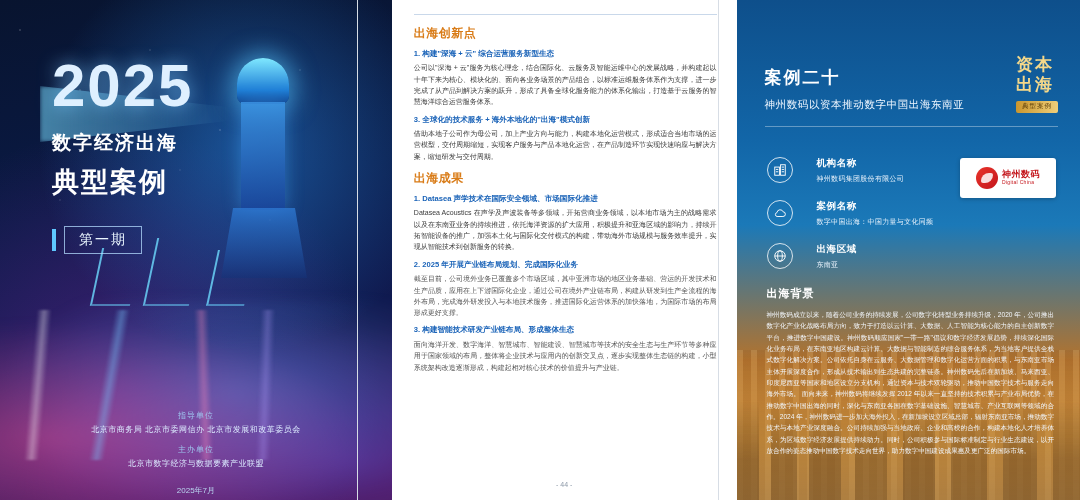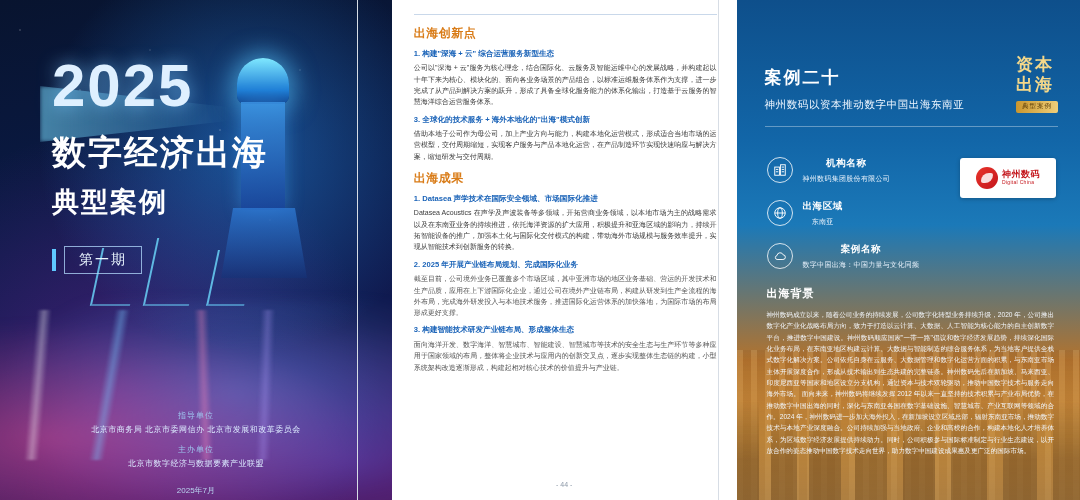--- a/index.html
+++ b/index.html
@@ -104,21 +104,21 @@
 
   .cover-content { position: relative; z-index: 5; padding: 56px 0 0 34px; }
   .year {
     font-size: 60px; font-weight: 700; letter-spacing: 2px;
     color: #dff0ff;
     text-shadow: 0 0 18px rgba(120,200,255,.7);
     line-height: 1;
   }
   .cov-title1 {
     margin-top: 14px;
-    font-size: 34px; font-weight: 700; letter-spacing: 2px; color: #ffffff;
+    font-size: 19px; font-weight: 700; letter-spacing: 2px; color: #ffffff;
   }
   .cov-title2 {
     margin-top: 8px;
     font-size: 27px; font-weight: 700; letter-spacing: 2px; color: #ffffff;
   }
   .issue-wrap { margin-top: 26px; display: flex; align-items: center; gap: 8px; }
   .issue-bar { width: 4px; height: 22px; background: #5fc8ff; }
   .issue-box {
     border: 1px solid rgba(180,220,255,.75);
     padding: 4px 14px; font-size: 14px; letter-spacing: 2px; color: #eaf6ff;
@@ -228,21 +228,21 @@
   }
   .logo-mark:after{
     content:""; position:absolute; left:5px; top:6px; width:12px; height:10px;
     border-radius: 8px 2px 8px 2px; background: #fff; opacity:.85;
   }
   .logo-txt { line-height: 1.1; }
   .logo-cn { font-size: 9px; font-weight: 700; color: #c4161c; letter-spacing: .5px; }
   .logo-en { font-size: 5px; color: #c4161c; letter-spacing: .3px; }
 
   .info-list { position: relative; z-index: 4; margin: 30px 0 0 30px; }
-  .info-row { display: flex; align-items: flex-start; gap: 10px; margin-bottom: 16px; text-align: center; }
+  .info-row { display: flex; align-items: flex-start; gap: 24px; margin-bottom: 16px; }
   .info-ic {
     width: 26px; height: 26px; flex: 0 0 26px;
     border: 1px solid rgba(255,255,255,.8); border-radius: 50%;
     display: flex; align-items: center; justify-content: center;
   }
   .info-ic svg { width: 14px; height: 14px; }
   .info-k { font-size: 9.5px; font-weight: 700; color: #ffffff; letter-spacing: .6px; }
   .info-v { font-size: 7px; color: #e7f1fb; margin-top: 4px; letter-spacing: .3px; }
 
   .bg-title {
@@ -372,43 +372,43 @@
         </div>
         <div>
           <div class="info-k">机构名称</div>
           <div class="info-v">神州数码集团股份有限公司</div>
         </div>
       </div>
 
       <div class="info-row">
         <div class="info-ic">
           <svg viewBox="0 0 24 24" fill="none" stroke="#ffffff" stroke-width="1.6">
+            <path d="M7 18h10a4 4 0 0 0 .4-8 5.5 5.5 0 0 0-10.6 1.3A3.4 3.4 0 0 0 7 18z"></path>
+          </svg>
+        </div>
+        <div>
+          <div class="info-k">案例名称</div>
+          <div class="info-v">数字中国出海：中国力量与文化同频</div>
+        </div>
+      </div>
+
+      <div class="info-row">
+        <div class="info-ic">
+          <svg viewBox="0 0 24 24" fill="none" stroke="#ffffff" stroke-width="1.6">
             <circle cx="12" cy="12" r="9"></circle>
             <ellipse cx="12" cy="12" rx="4" ry="9"></ellipse>
             <line x1="3" y1="12" x2="21" y2="12"></line>
           </svg>
         </div>
         <div>
           <div class="info-k">出海区域</div>
           <div class="info-v">东南亚</div>
         </div>
       </div>
 
-      <div class="info-row">
-        <div class="info-ic">
-          <svg viewBox="0 0 24 24" fill="none" stroke="#ffffff" stroke-width="1.6">
-            <path d="M7 18h10a4 4 0 0 0 .4-8 5.5 5.5 0 0 0-10.6 1.3A3.4 3.4 0 0 0 7 18z"></path>
-          </svg>
-        </div>
-        <div>
-          <div class="info-k">案例名称</div>
-          <div class="info-v">数字中国出海：中国力量与文化同频</div>
-        </div>
-      </div>
-
     </div>
 
     <div class="bg-title">出海背景</div>
     <div class="bg-body">神州数码成立以来，随着公司业务的持续发展，公司数字化转型业务持续升级，2020 年，公司推出数字化产业化战略布局方向，致力于打造以云计算、大数据、人工智能为核心能力的自主创新数字平台，推进数字中国建设。神州数码顺应国家"一带一路"倡议和数字经济发展趋势，持续深化国际化业务布局，在东南亚地区构建云计算、大数据与智能制造的综合服务体系，为当地客户提供全栈式数字化解决方案。公司依托自身在云服务、大数据管理和数字化运营方面的积累，与东南亚市场主体开展深度合作，形成从技术输出到生态共建的完整链条。神州数码先后在新加坡、马来西亚、印度尼西亚等国家和地区设立分支机构，通过资本与技术双轮驱动，推动中国数字技术与服务走向海外市场。
 
 面向未来，神州数码将继续发挥 2012 年以来一直坚持的技术积累与产业布局优势，在推动数字中国出海的同时，深化与东南亚各国在数字基础设施、智慧城市、产业互联网等领域的合作。2024 年，神州数码进一步加大海外投入，在新加坡设立区域总部，辐射东南亚市场，推动数字技术与本地产业深度融合。公司持续加强与当地政府、企业和高校的合作，构建本地化人才培养体系，为区域数字经济发展提供持续动力。同时，公司积极参与国际标准制定与行业生态建设，以开放合作的姿态推动中国数字技术走向世界，助力数字中国建设成果惠及更广泛的国际市场。</div>
   </div>
 
 </div>
 

